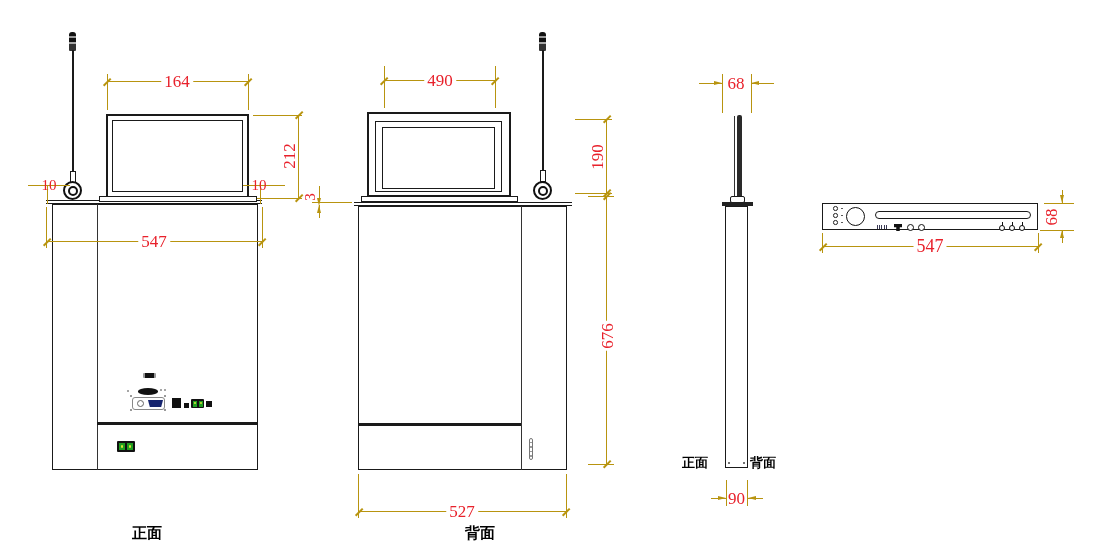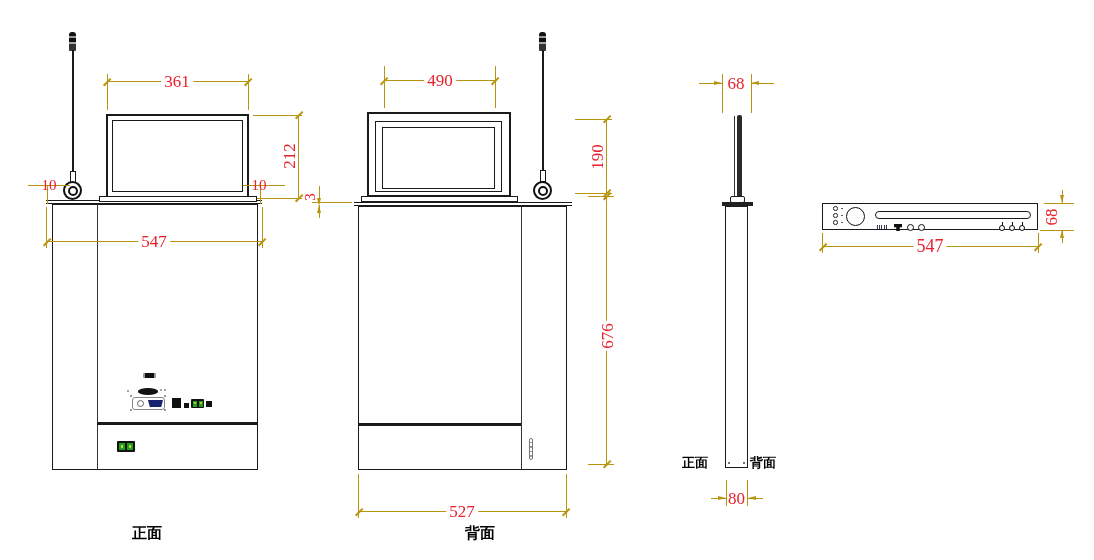--- a/index.html
+++ b/index.html
@@ -88,21 +88,21 @@
     <div class="dot" style="left:11.5px;top:4px;width:2.5px;height:2.5px;background:#d8e337;"></div>
   </div>
 
   <div class="cap" style="left:124px;top:524px;width:46px;">正面</div>
 
   <div class="dl" style="left:106.5px;top:74px;width:1px;height:36px;"></div>
   <div class="dl" style="left:248px;top:74px;width:1px;height:36px;"></div>
   <div class="dl" style="left:107px;top:81px;width:141px;height:1px;"></div>
   <div class="tick" style="left:107px;top:81.5px;"></div>
   <div class="tick" style="left:248px;top:81.5px;"></div>
-  <div class="dt bg" style="left:177px;top:81px;">361</div>
+  <div class="dt bg" style="left:177px;top:81px;">164</div>
 
   <div class="dl" style="left:253px;top:114.5px;width:49px;height:1px;"></div>
   <div class="dl" style="left:253px;top:198px;width:49px;height:1px;"></div>
   <div class="dl" style="left:298px;top:115px;width:1px;height:83px;"></div>
   <div class="tick" style="left:298.5px;top:115px;"></div>
   <div class="tick" style="left:298.5px;top:198px;"></div>
   <div class="dt v" style="left:289px;top:156px;">212</div>
 
   <div class="dl" style="left:28px;top:185px;width:42px;height:1.2px;"></div>
   <div class="dl" style="left:47px;top:185px;width:1px;height:19px;"></div>
@@ -194,21 +194,21 @@
   <div class="ar r" style="left:714px;top:81px;"></div>
   <div class="ar l" style="left:751px;top:81px;"></div>
   <div class="dt" style="left:736px;top:83px;">68</div>
 
   <div class="dl" style="left:726px;top:480px;width:1px;height:26px;"></div>
   <div class="dl" style="left:747px;top:480px;width:1px;height:26px;"></div>
   <div class="dl" style="left:711px;top:498px;width:15px;height:1px;"></div>
   <div class="dl" style="left:748px;top:498px;width:15px;height:1px;"></div>
   <div class="ar r" style="left:718px;top:496px;"></div>
   <div class="ar l" style="left:748px;top:496px;"></div>
-  <div class="dt" style="left:736.5px;top:498px;">80</div>
+  <div class="dt" style="left:736.5px;top:498px;">90</div>
 
   <div class="box" style="left:822px;top:203px;width:216px;height:27px;border-width:1.5px;"></div>
   <div class="circ" style="left:833px;top:206px;width:4.5px;height:4.5px;border:1px solid #222;"></div>
   <div class="circ" style="left:833px;top:213px;width:4.5px;height:4.5px;border:1px solid #222;"></div>
   <div class="circ" style="left:833px;top:220px;width:4.5px;height:4.5px;border:1px solid #222;"></div>
   <div class="dot" style="left:841px;top:207.5px;width:1.6px;height:1.6px;"></div>
   <div class="dot" style="left:841px;top:214.5px;width:1.6px;height:1.6px;"></div>
   <div class="dot" style="left:841px;top:221.5px;width:1.6px;height:1.6px;"></div>
   <div class="circ" style="left:846px;top:207px;width:19px;height:19px;border:1.6px solid #111;"></div>
   <div class="box" style="left:875px;top:211px;width:156px;height:8px;border-width:1.2px;border-radius:4px;"></div>

